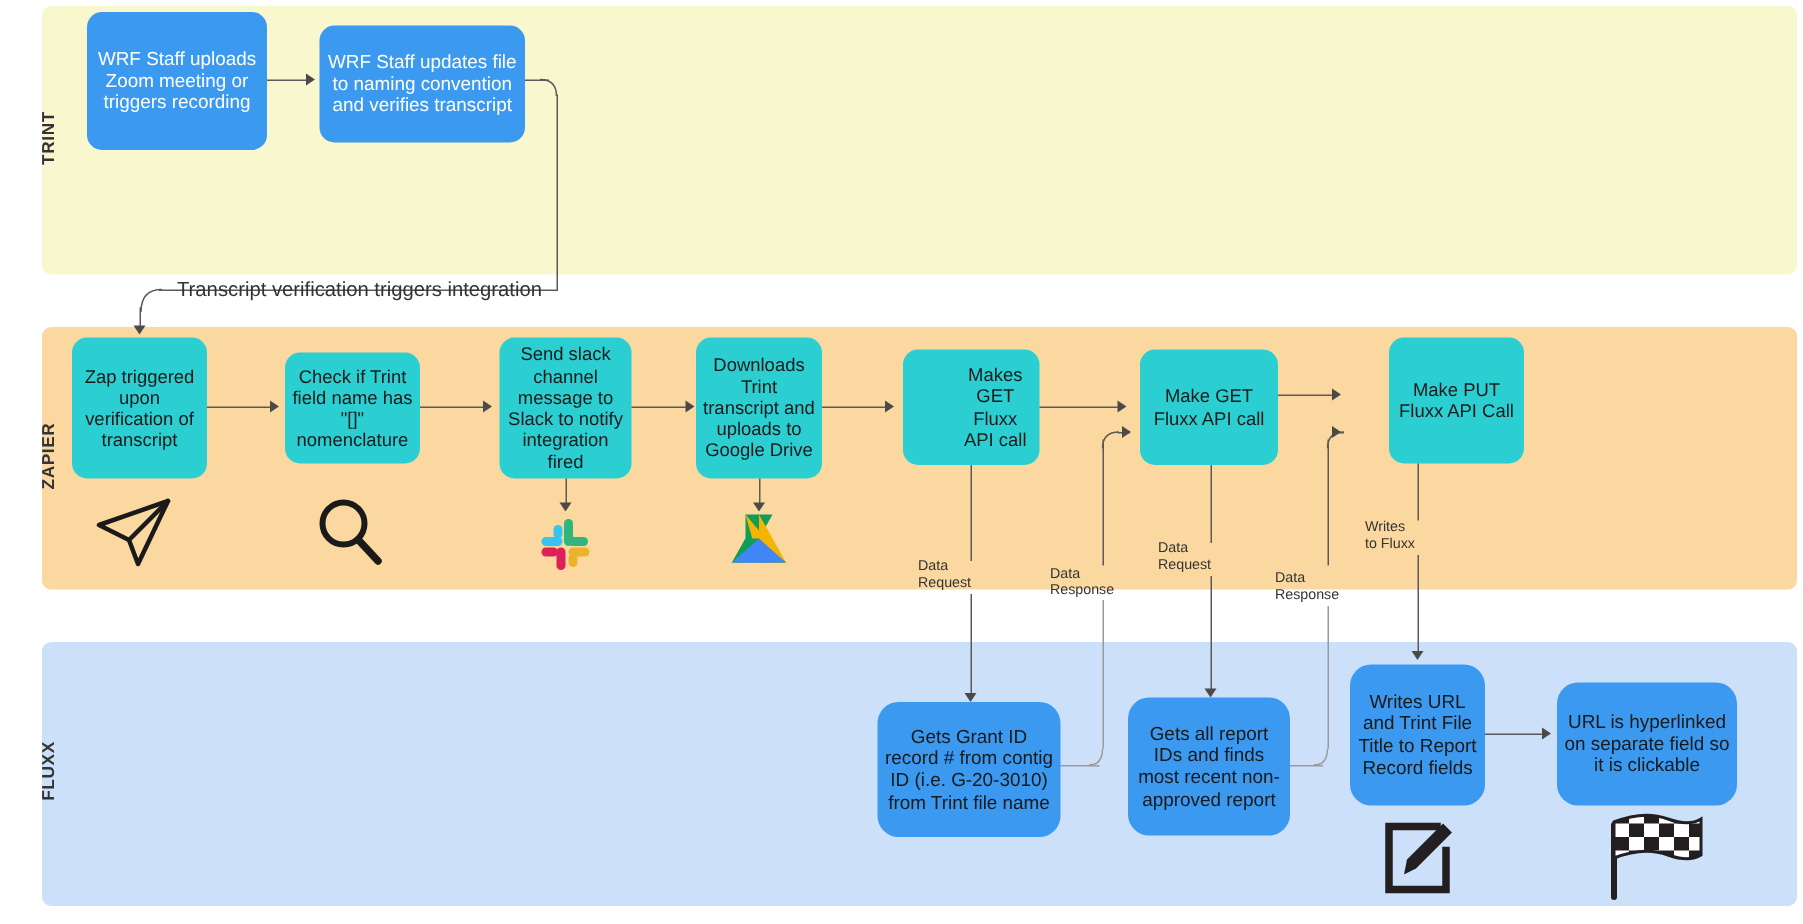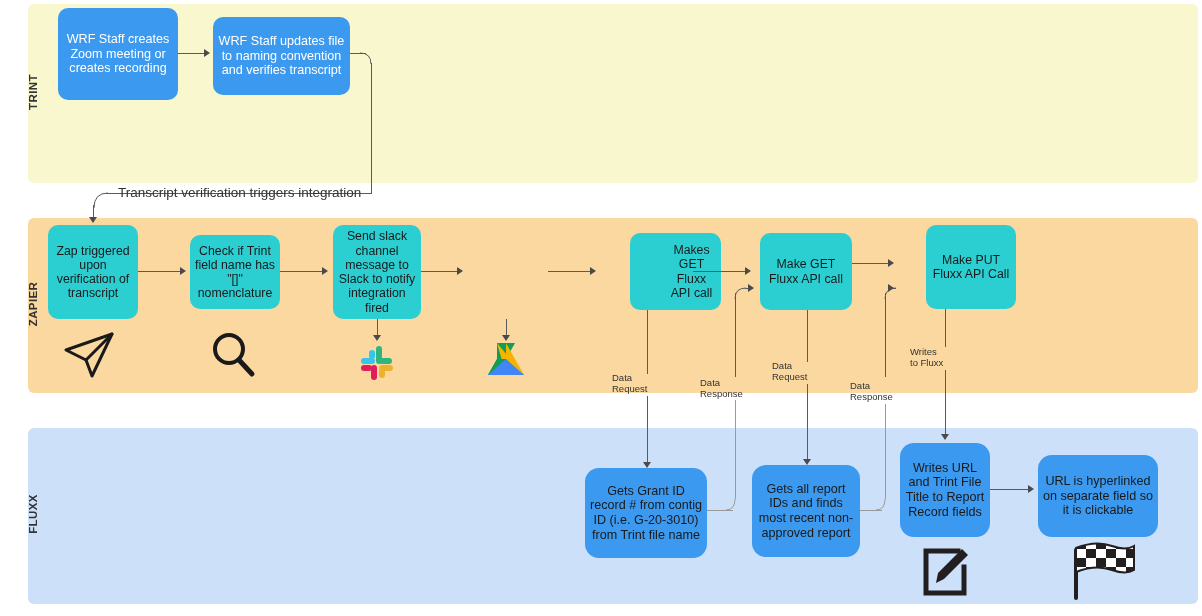--- a/index.html
+++ b/index.html
@@ -45,21 +45,21 @@
   <div class="lane" style="left:28px;top:4px;width:1170px;height:179px;background:#f9f7cd;"></div>
   <div class="lane-label" style="left:3px;top:86px;width:60px;text-align:center;">TRINT</div>
 
   <div class="lane" style="left:28px;top:218px;width:1170px;height:175px;background:#fbd8a0;"></div>
   <div class="lane-label" style="left:3px;top:298px;width:60px;text-align:center;">ZAPIER</div>
 
   <div class="lane" style="left:28px;top:428px;width:1170px;height:176px;background:#cce0f9;"></div>
   <div class="lane-label" style="left:3px;top:508px;width:60px;text-align:center;">FLUXX</div>
 
   <div class="node n-blue" style="left:58px;top:8px;width:120px;height:92px;">
-    <span>WRF Staff creates Zoom meeting or creates recording</span>
+    <span>WRF Staff uploads Zoom meeting or triggers recording</span>
   </div>
 
   <div class="edge h" style="left:178px;top:53px;width:28px;"></div>
   <div class="arrow-r" style="left:204px;top:49px;"></div>
 
   <div class="node n-blue" style="left:213px;top:17px;width:137px;height:78px;">
     <span>WRF Staff updates file to naming convention and verifies transcript</span>
   </div>
 
   <div class="edge h" style="left:350px;top:53px;width:16px;"></div>
@@ -87,24 +87,27 @@
   </div>
   <div class="edge h" style="left:280px;top:271px;width:44px;"></div>
   <div class="arrow-r" style="left:322px;top:267px;"></div>
 
   <div class="node n-teal" style="left:333px;top:225px;width:88px;height:94px;">
     <span>Send slack channel message to Slack to notify integration fired</span>
   </div>
   <div class="edge h" style="left:421px;top:271px;width:38px;"></div>
   <div class="arrow-r" style="left:457px;top:267px;"></div>
 
+  <div class="node n-teal" style="left:464px;top:225px;width:84px;height:94px;">
+    <span>Downloads Trint transcript and uploads to Google Drive</span>
+  </div>
   <div class="edge h" style="left:548px;top:271px;width:44px;"></div>
   <div class="arrow-r" style="left:590px;top:267px;"></div>
 
-  <div class="node n-teal" style="left:630px;top:233px;width:91px;height:77px;padding-left:36px;">
+  <div class="node n-teal" style="left:602px;top:233px;width:91px;height:77px;padding-left:36px;">
     <span>Makes GET Fluxx API call</span>
   </div>
   <div class="edge h" style="left:693px;top:271px;width:54px;"></div>
   <div class="arrow-r" style="left:745px;top:267px;"></div>
 
   <div class="node n-teal" style="left:760px;top:233px;width:92px;height:77px;">
     <span>Make GET Fluxx API call</span>
   </div>
   <div class="edge h" style="left:852px;top:263px;width:38px;"></div>
   <div class="arrow-r" style="left:888px;top:259px;"></div>

